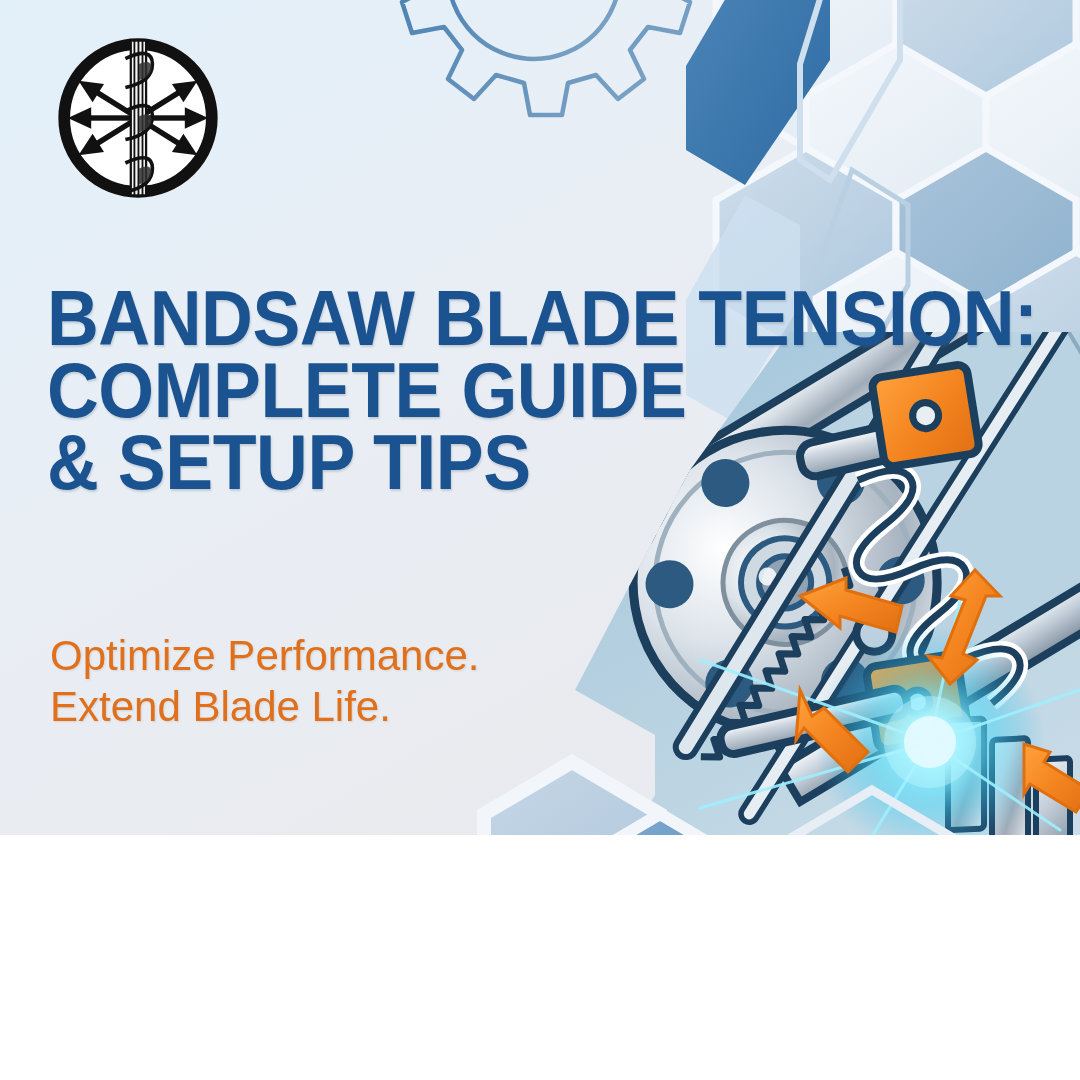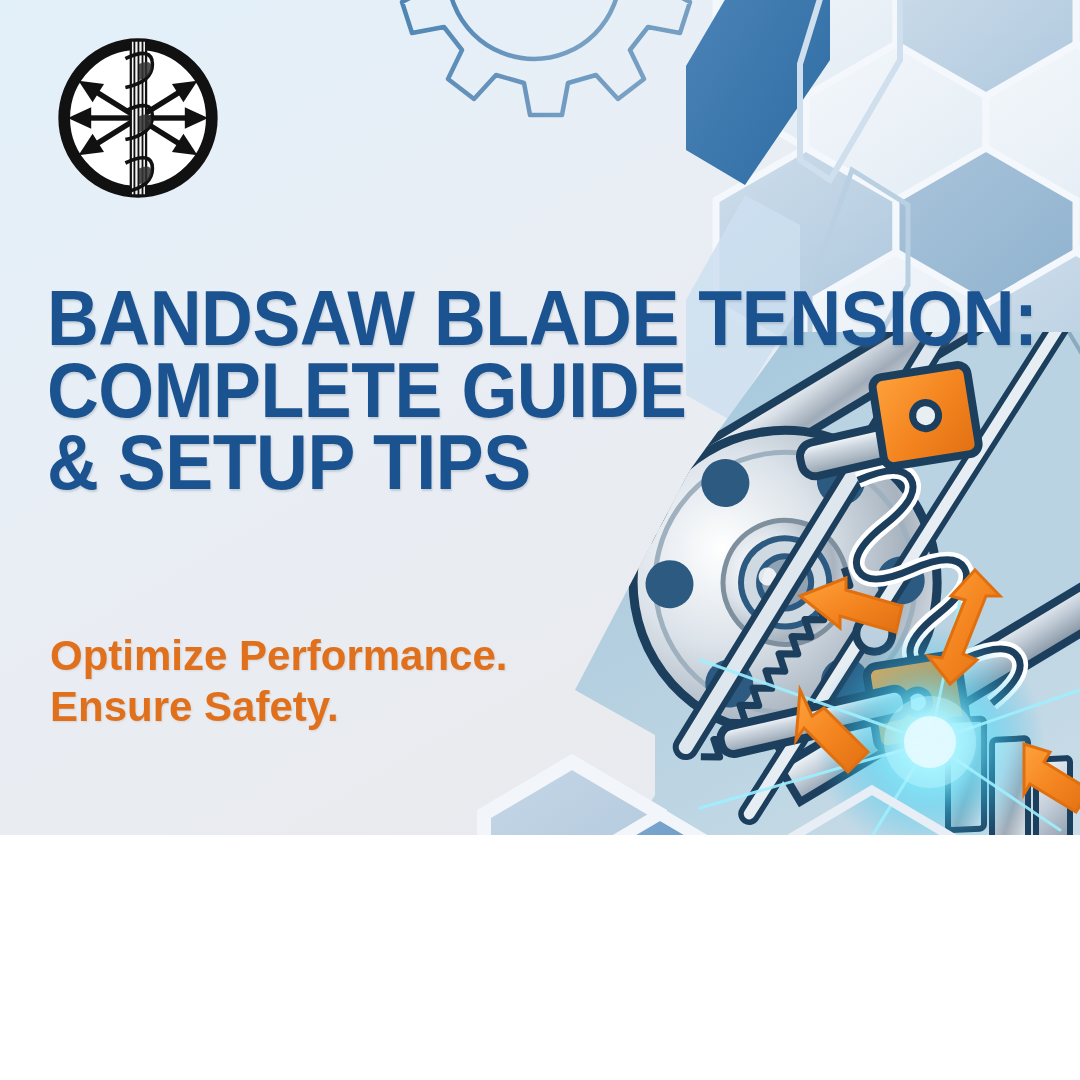--- a/index.html
+++ b/index.html
@@ -41,21 +41,21 @@
     transform-origin:left center;
     white-space:nowrap;
     text-shadow:1px 2px 2px rgba(90,110,130,0.25);
   }
   #subhead {
     position:absolute; left:50px; top:630px;
     z-index:14;
   }
   .sub-line {
     font-family:"Liberation Sans", sans-serif;
-    font-weight:bold;
+    font-weight:normal;
     font-size:42px;
     line-height:1.22;
     color:#e0701c;
     white-space:nowrap;
     text-shadow:1px 1px 2px rgba(120,110,100,0.18);
   }
 </style>
 </head>
 <body>
 
@@ -409,16 +409,16 @@
   </svg>
 
   <div id="headline">
     <div class="title-line">BANDSAW BLADE TENSION:</div>
     <div class="title-line">COMPLETE GUIDE</div>
     <div class="title-line">&amp; SETUP TIPS</div>
   </div>
 
   <div id="subhead">
     <div class="sub-line">Optimize Performance.</div>
-    <div class="sub-line">Ensure Safety.</div>
+    <div class="sub-line">Extend Blade Life.</div>
   </div>
 
 </div>
 
 </body></html>

